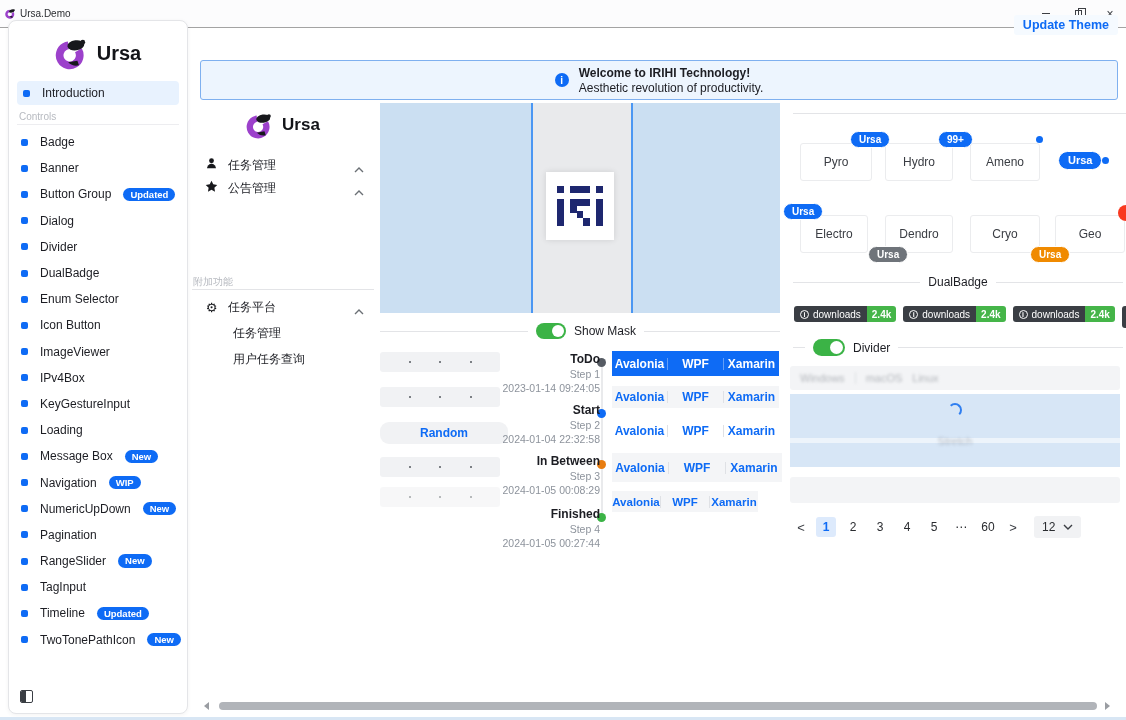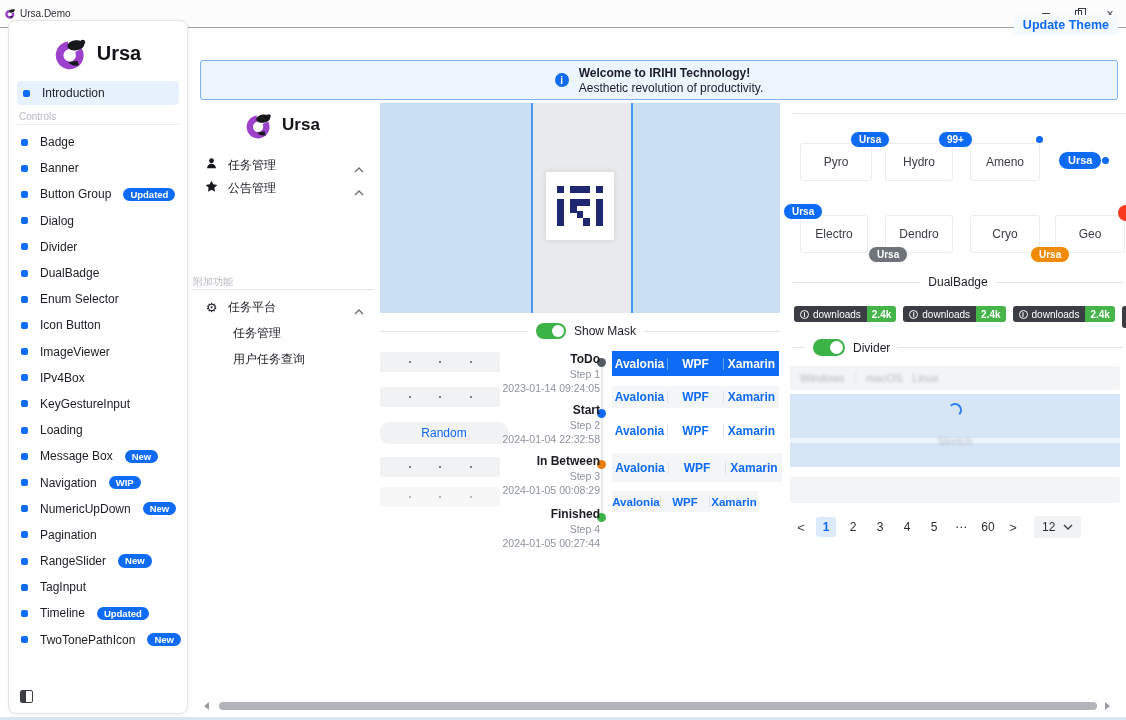--- a/index.html
+++ b/index.html
@@ -66,21 +66,21 @@
                box-shadow:0 0 6px rgba(0,0,0,.12);display:flex;align-items:center;justify-content:center}
   .hline{height:1px;background:#e3e4e7}
   .toggle{border-radius:999px;background:var(--success);position:relative;flex:none}
   .toggle .knob{position:absolute;top:2px;right:2px;background:#fff;border-radius:50%}
   #showmask-row{position:absolute;left:380px;top:322px;width:400px;height:18px;display:flex;align-items:center;gap:8px}
   
   .ip-box{width:120px;height:20px;background:#f1f2f4;border-radius:3px;display:flex;align-items:center;
           justify-content:space-evenly}
   .ip-dot{width:2px;height:2px;border-radius:50%;background:#555a61}
   #random-btn{width:128px;height:22px;background:#f1f2f4;border-radius:9px;color:var(--accent);
-              font-weight:normal;display:flex;align-items:center;justify-content:center}
+              font-weight:bold;display:flex;align-items:center;justify-content:center}
   
   .tl-line{position:absolute;right:3.5px;top:16px;height:152px;width:2px;background:#e9eaec}
   .tl-dot{position:absolute;right:0;width:9px;height:9px;border-radius:50%}
   .tl-text{position:absolute;right:6px;text-align:right;width:106px}
   .tl-title{font-weight:600;font-size:12px;color:#1c1d23}
   .tl-sub{font-size:10.5px;color:#8d939c;margin-top:2px;white-space:nowrap}
   .c-grey{background:#555b63}.c-blue{background:var(--accent)}.c-orange{background:#e87d10}.c-green{background:var(--success)}
   
   .bgroup{position:absolute;left:0;display:flex;align-items:center;border-radius:0;width:167px}
   .bgroup .bg-btn{flex:1;text-align:center;font-weight:bold;font-size:12px;color:var(--accent)}

